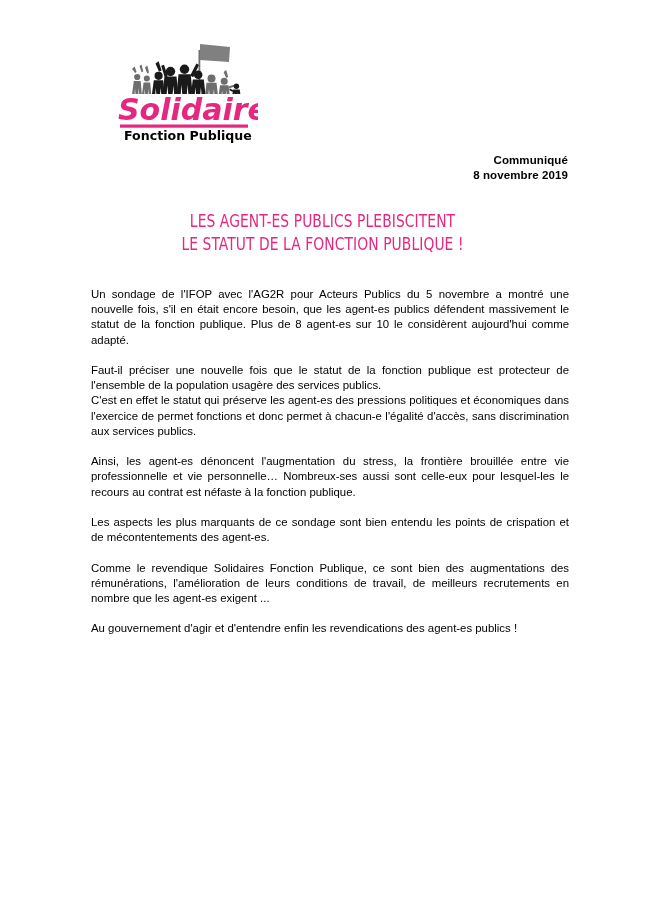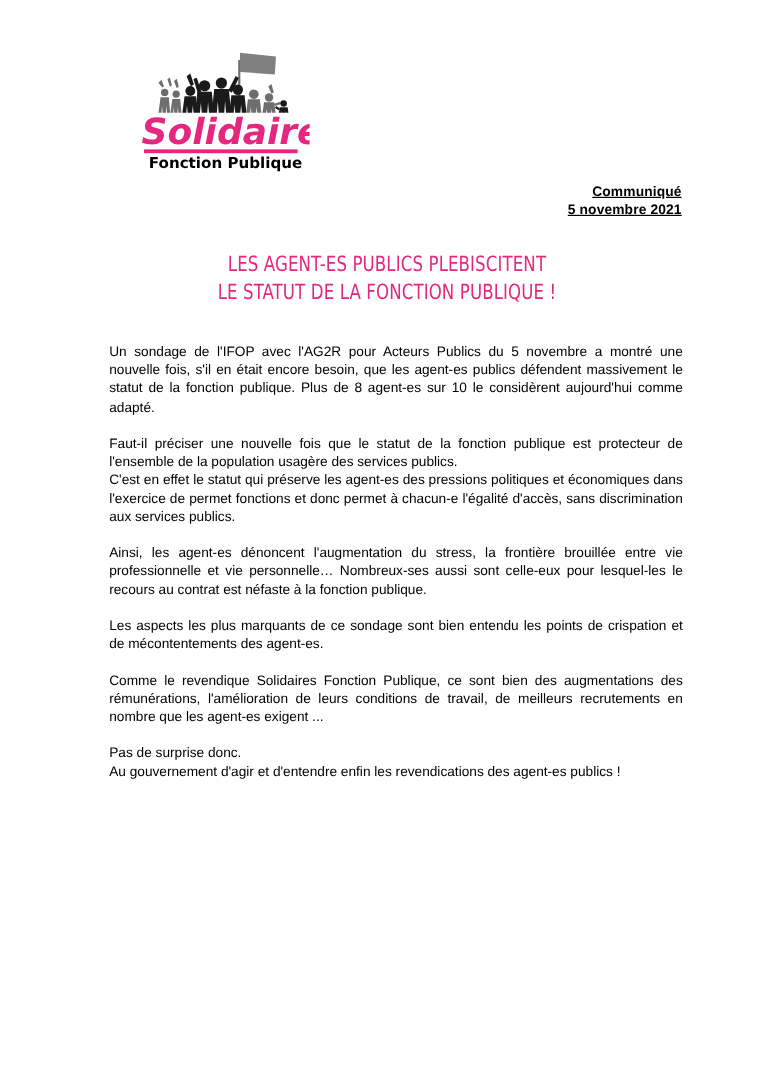--- a/index.html
+++ b/index.html
@@ -42,21 +42,20 @@
   .comm-header {
     position: absolute;
     right: 77px;
     top: 153px;
     text-align: right;
     font-size: 11.5px;
     font-weight: bold;
     line-height: 15px;
     letter-spacing: 0.1px;
     color: #000000;
-    text-decoration: underline;
   }
   .comm-header div { white-space: nowrap; }
 
   
   .doc-title {
     position: absolute;
     left: 0;
     right: 0;
     top: 210px;
     text-align: center;
@@ -164,21 +163,21 @@
       <text x="6" y="84" font-family="'DejaVu Sans','Liberation Sans',sans-serif" font-size="30" font-weight="bold" font-style="italic" fill="#E5277F" stroke="#FFFFFF" stroke-width="2.4" paint-order="stroke fill">Solidaires</text>
 
       <rect x="8" y="88.5" width="128" height="3.2" fill="#E5277F"></rect>
 
       <text x="12" y="104" font-family="'DejaVu Sans','Liberation Sans',sans-serif" font-size="12.6" font-weight="bold" fill="#000000">Fonction Publique</text>
     </svg>
   </div>
 
   <div class="comm-header">
     <div>Communiqué</div>
-    <div>5 novembre 2021</div>
+    <div>8 novembre 2019</div>
   </div>
 
   <div class="doc-title">
     <div>LES AGENT-ES PUBLICS PLEBISCITENT</div>
     <div>LE STATUT DE LA FONCTION PUBLIQUE !</div>
   </div>
 
   <div class="body-copy">
 
     <p class="para">
@@ -196,19 +195,18 @@
 
     <p class="para">
       <span>Les aspects les plus marquants de ce sondage sont bien entendu les points de crispation et de mécontentements des agent-es.</span>
     </p>
 
     <p class="para">
       <span>Comme le revendique Solidaires Fonction Publique, ce sont bien des augmentations des rémunérations, l'amélioration de leurs conditions de travail, de meilleurs recrutements en nombre que les agent-es exigent ...</span>
     </p>
 
     <p class="para">
-      <span>Pas de surprise donc.</span>
       <span>Au gouvernement d'agir et d'entendre enfin les revendications des agent-es publics !</span>
     </p>
 
   </div>
 
 </div>
 
 </body></html>

